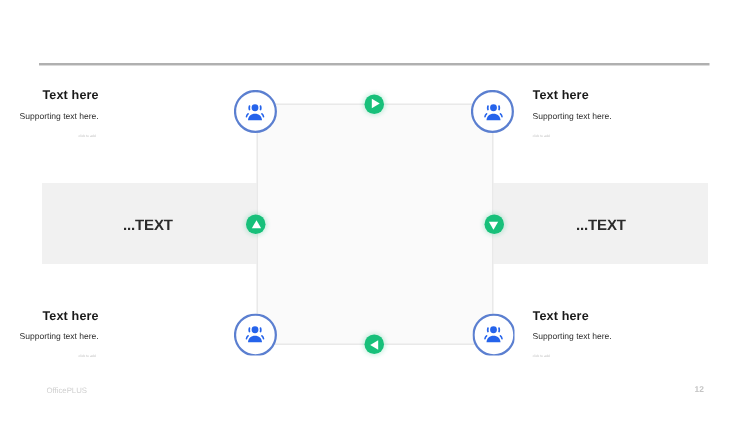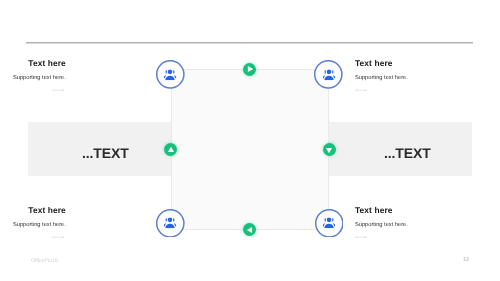--- a/index.html
+++ b/index.html
@@ -39,21 +39,21 @@
   .txtblock .title{font-size:8.4px;font-weight:bold;color:#1a1a1a;letter-spacing:0.1px;line-height:9px;}
   .txtblock .sub{font-size:5.7px;color:#2e2e2e;line-height:6px;margin-top:7px;}
   .txtblock .tiny{font-size:2.3px;color:#c0c0c0;line-height:4px;margin-top:7.9px;position:relative;}
   .tb-tl .tiny,.tb-bl .tiny{right:2px;}
 
   .tb-tl{right:353.5px;top:59px;text-align:right;}
   .tb-bl{right:353.5px;top:206px;text-align:right;}
   .tb-tr{left:355px;top:59px;text-align:left;}
   .tb-br{left:355px;top:206px;text-align:left;}
 
-  .bigtext{position:absolute;opacity:0.999;font-size:14px;font-weight:bold;color:#2b2b2b;letter-spacing:-0.1px;
+  .bigtext{position:absolute;opacity:0.999;font-size:10px;font-weight:bold;color:#2b2b2b;letter-spacing:-0.1px;
       white-space:nowrap;}
   .bigtext.left{left:81.6px;top:145.2px;}
   .bigtext.right{left:383.6px;top:145.2px;}
 
   .footer-brand{position:absolute;left:31.3px;top:257.6px;font-size:5.2px;color:#cfcfcf;}
   .footer-page{position:absolute;left:463.2px;top:257.2px;font-size:5.6px;font-weight:bold;color:#c4c4c4;}
 </style>
 </head>
 <body>
 

